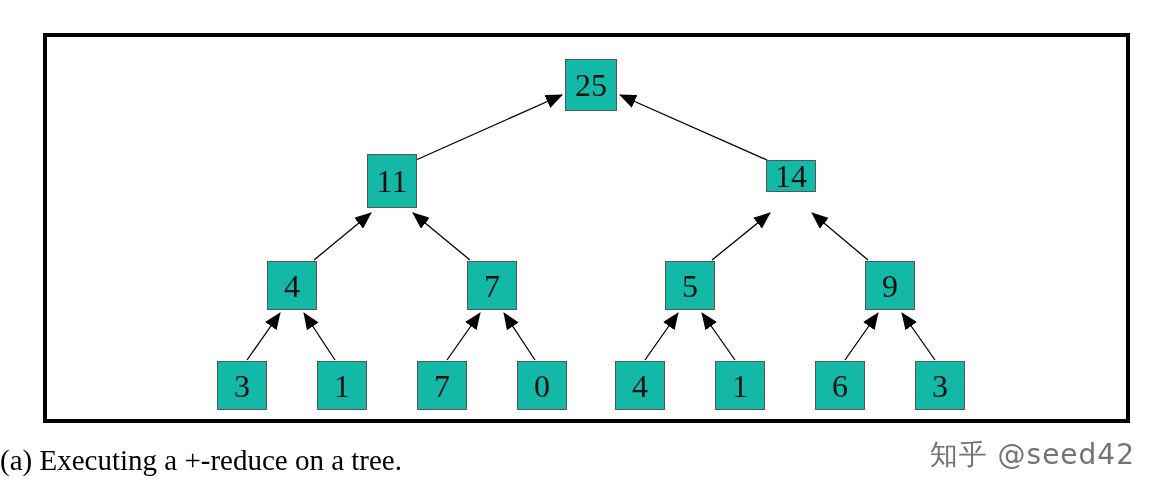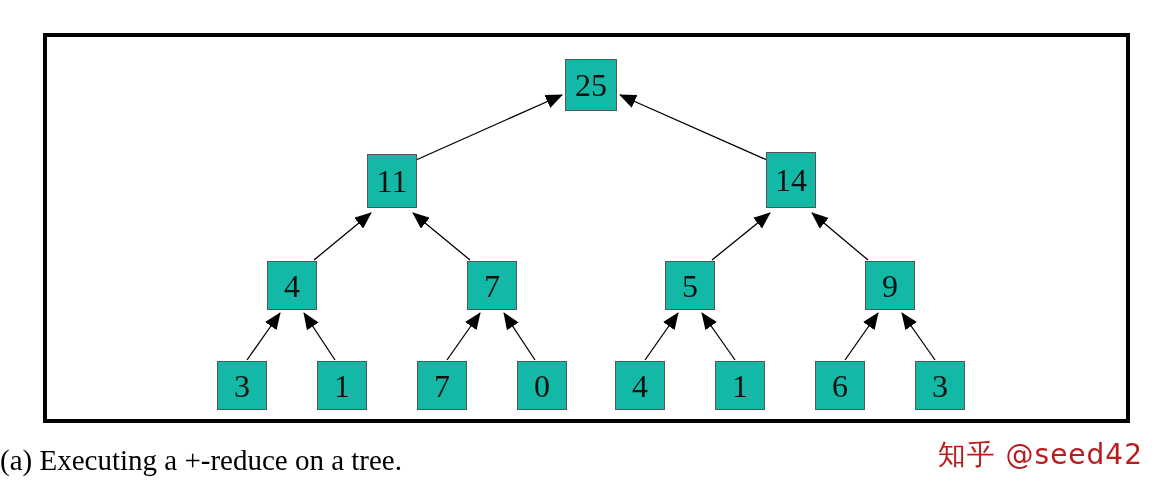--- a/index.html
+++ b/index.html
@@ -50,24 +50,24 @@
     left: 0;
     width: 1146px;
     text-align: left;
     font-size: 29px;
     color: #000;
     font-family: "Liberation Serif", serif;
   }
   .watermark {
     position: absolute;
     top: 436px;
-    right: 12px;
+    right: 20px;
     font-size: 28px;
     font-weight: 500;
-    color: #b91c1c;
+    color: #737373;
     font-family: "DejaVu Sans", sans-serif;
     letter-spacing: 1px;
   }
 </style>
 </head>
 <body>
 
 <div class="frame"></div>
 
 <svg id="edges-layer" width="1155" height="497" viewBox="0 0 1155 497" xmlns="http://www.w3.org/2000/svg">
@@ -88,21 +88,21 @@
     <line x1="535" y1="360" x2="504" y2="313" stroke="#000" stroke-width="1.3" marker-end="url(#ah)"></line>
     <line x1="645" y1="360" x2="678" y2="313" stroke="#000" stroke-width="1.3" marker-end="url(#ah)"></line>
     <line x1="735" y1="360" x2="702" y2="313" stroke="#000" stroke-width="1.3" marker-end="url(#ah)"></line>
     <line x1="845" y1="360" x2="878" y2="313" stroke="#000" stroke-width="1.3" marker-end="url(#ah)"></line>
     <line x1="935" y1="360" x2="902" y2="313" stroke="#000" stroke-width="1.3" marker-end="url(#ah)"></line>
   </svg>
 
 <div id="nodes-layer">
     <div class="node" style="left: 565px; top: 59px; width: 52px; height: 52px;">25</div>
     <div class="node" style="left: 367px; top: 143px; width: 50px; height: 54px; margin-top: 11px;">11</div>
-    <div class="node" style="left: 766px; top: 152px; width: 50px; height: 56px;">14</div>
+    <div class="node" style="left: 766px; top: 160px; width: 50px; height: 32px;">14</div>
     <div class="node" style="left: 267px; top: 261px; width: 50px; height: 49px;">4</div>
     <div class="node" style="left: 467px; top: 261px; width: 50px; height: 49px;">7</div>
     <div class="node" style="left: 665px; top: 261px; width: 50px; height: 49px;">5</div>
     <div class="node" style="left: 865px; top: 261px; width: 50px; height: 49px;">9</div>
     <div class="node" style="left: 217px; top: 361px; width: 50px; height: 49px;">3</div>
     <div class="node" style="left: 317px; top: 361px; width: 50px; height: 49px;">1</div>
     <div class="node" style="left: 417px; top: 361px; width: 50px; height: 49px;">7</div>
     <div class="node" style="left: 517px; top: 361px; width: 50px; height: 49px;">0</div>
     <div class="node" style="left: 615px; top: 361px; width: 50px; height: 49px;">4</div>
     <div class="node" style="left: 715px; top: 361px; width: 50px; height: 49px;">1</div>

